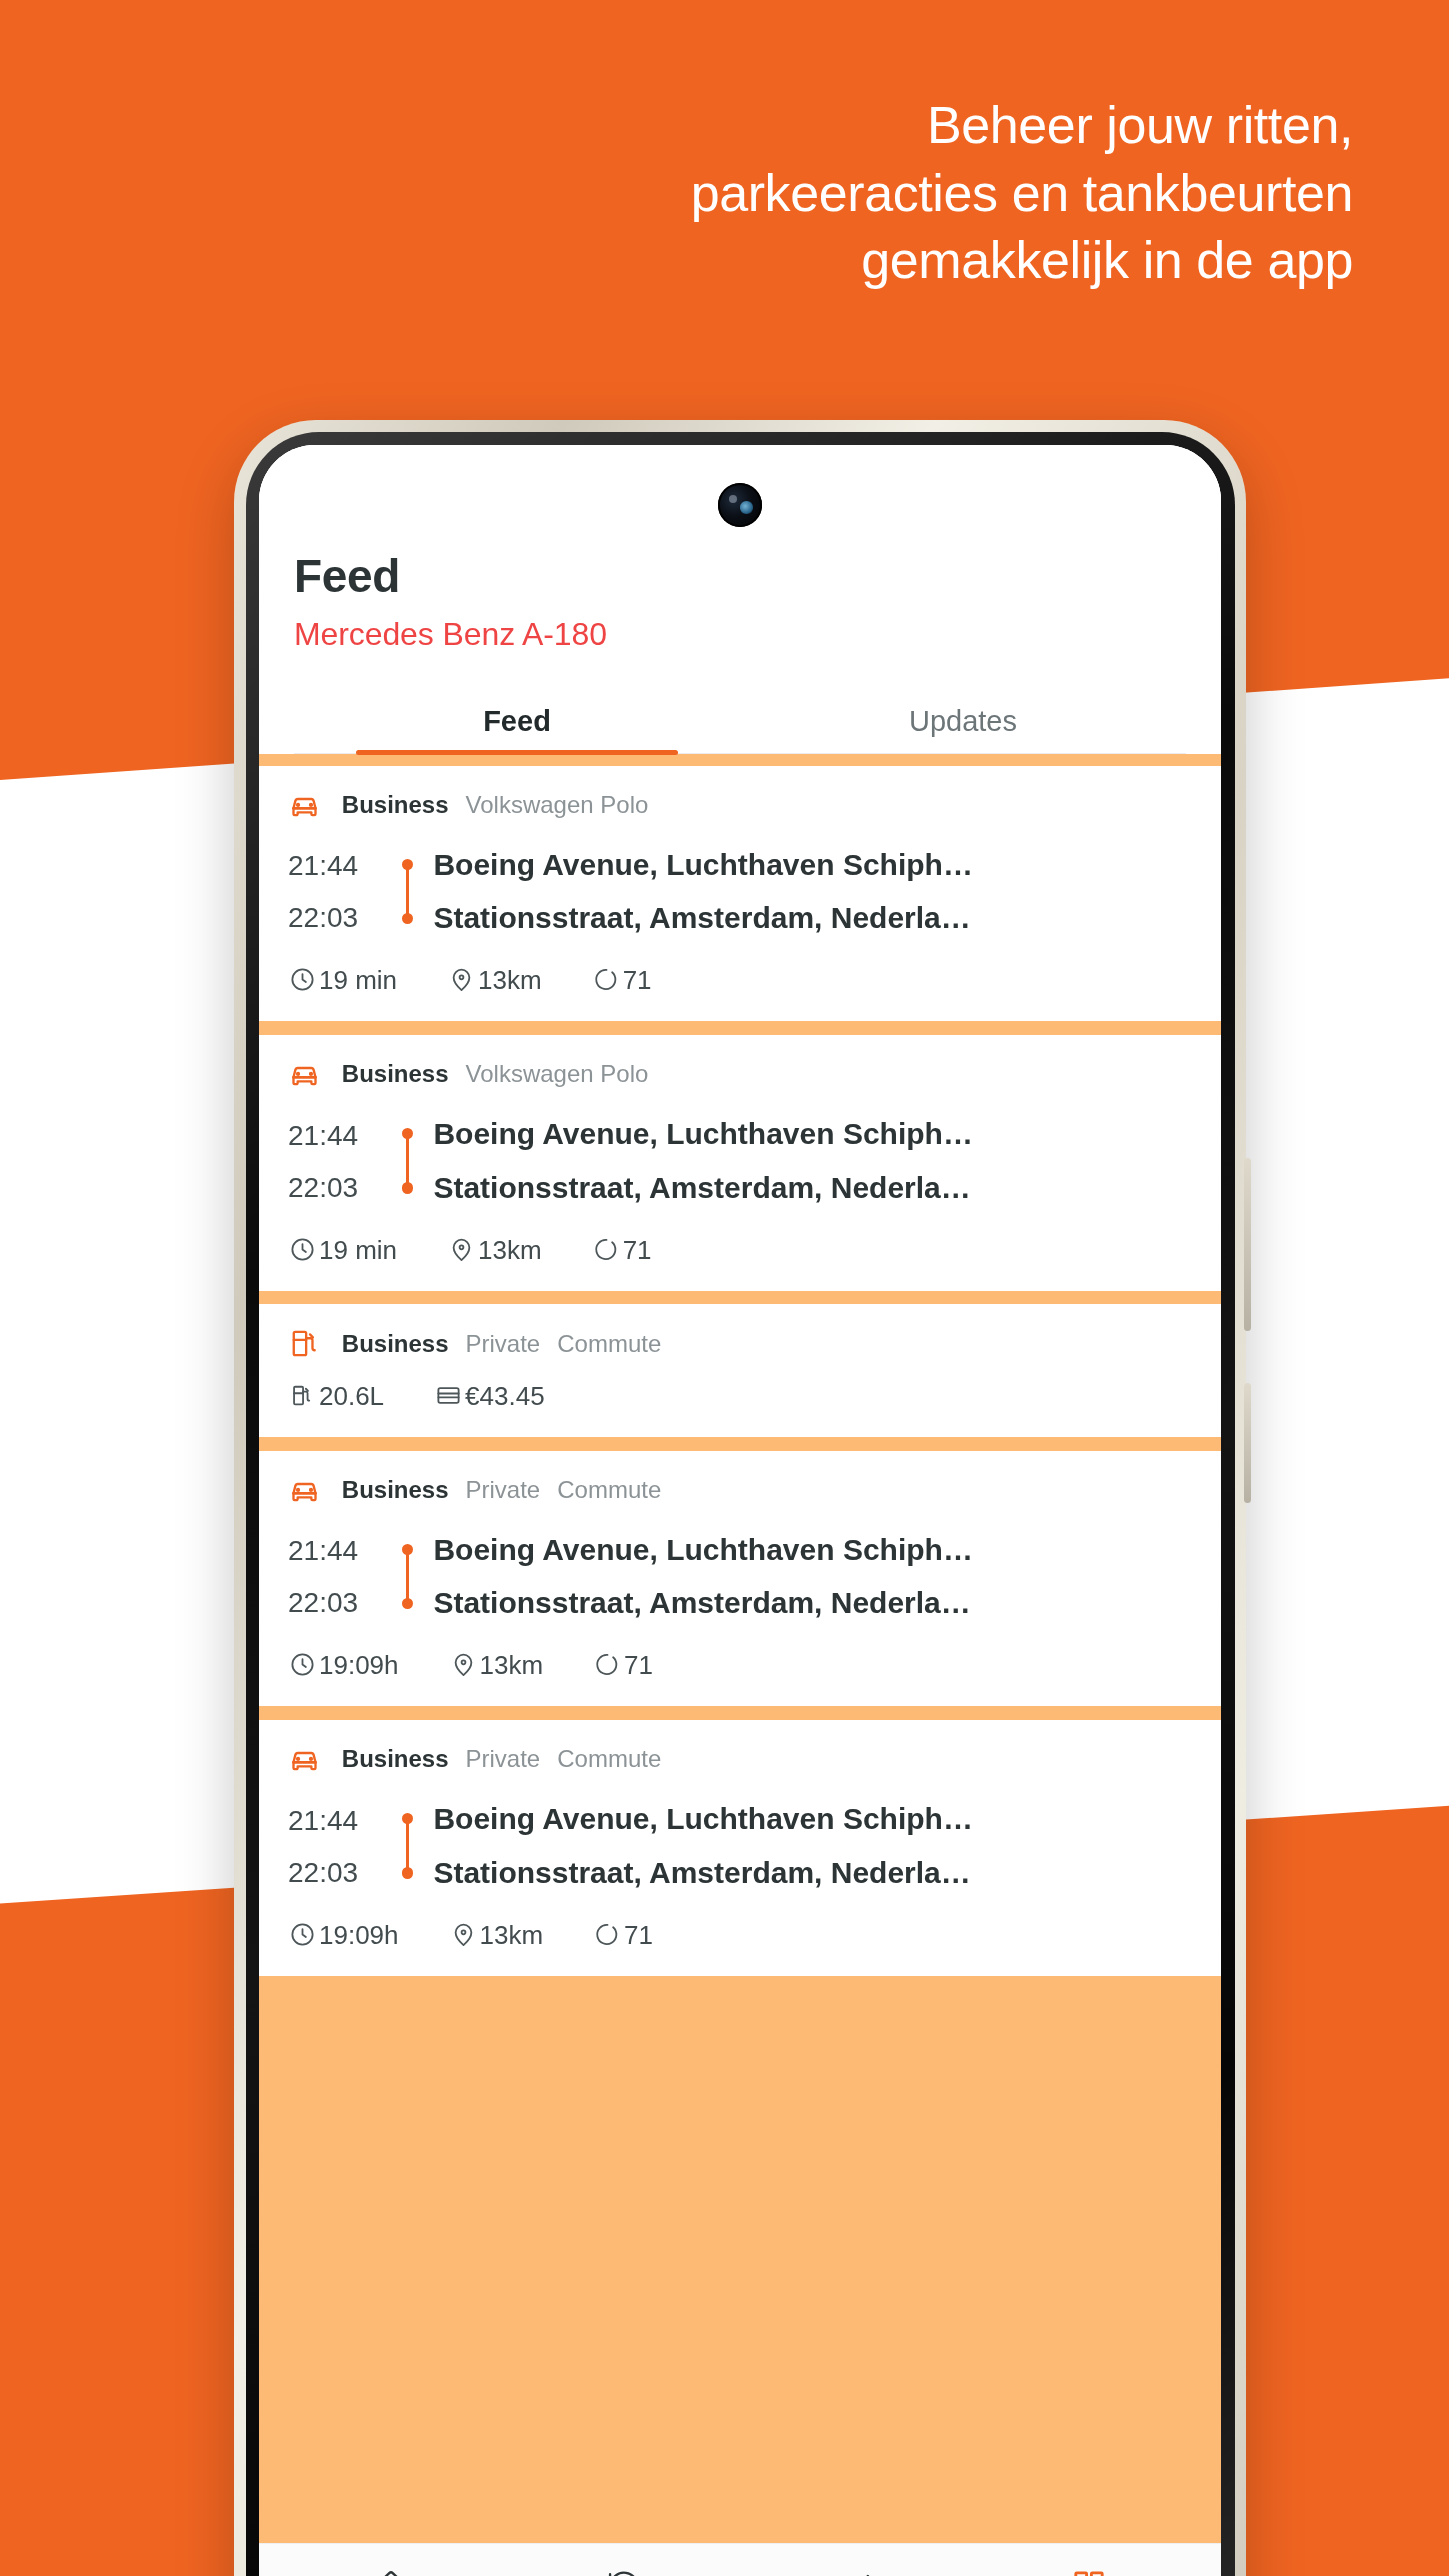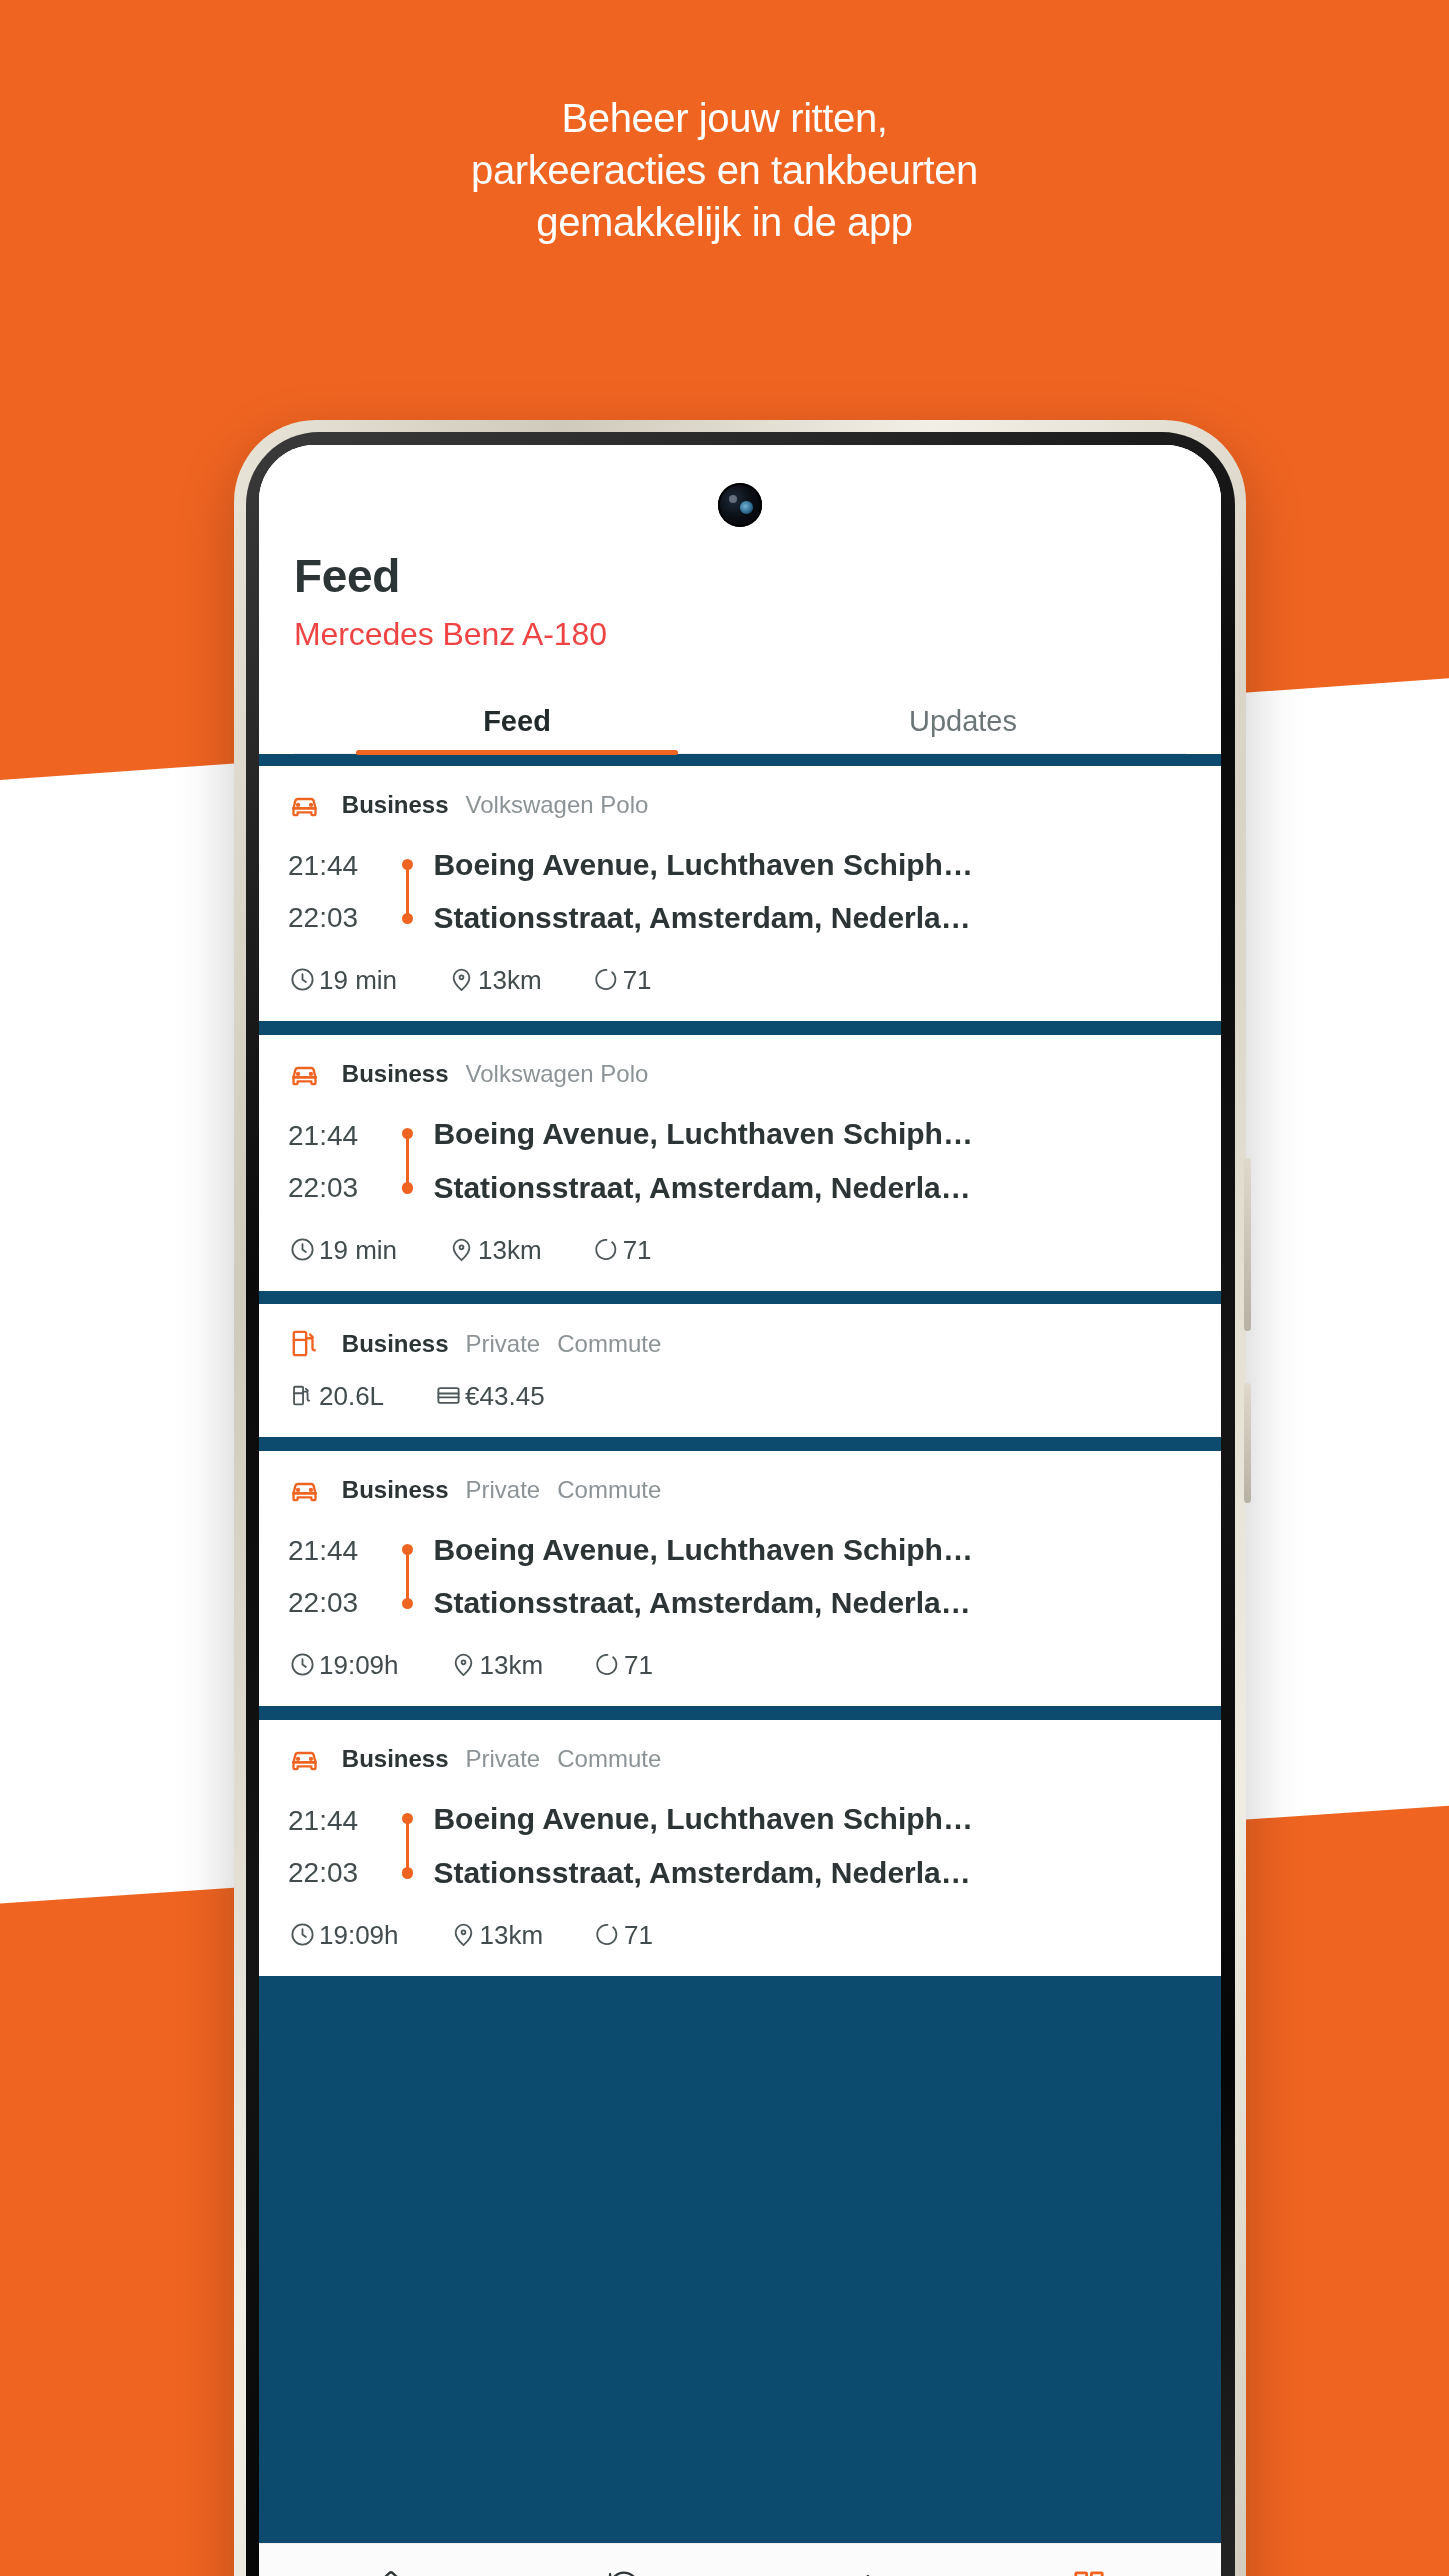--- a/index.html
+++ b/index.html
@@ -34,23 +34,23 @@
     height: 843px;
     background: #ef6421;
     clip-path: polygon(0% 12.5%, 100% 0%, 100% 100%, 0% 100%);
   }
 
   
   .headline {
     position: absolute;
     left: 0; right: 0;
     top: 92px;
-    text-align: center;
+    text-align: right;
     color: #ffffff;
-    font-size: 40px;
+    font-size: 52px;
     line-height: 1.30;
     font-weight: 500;
     letter-spacing: -0.4px;
     padding: 0 96px;
   }
   .headline .hl-line { display: block; }
 
   
   .phone-wrap {
     position: absolute;
@@ -170,21 +170,21 @@
     position: absolute;
     left: 14%; right: 14%;
     bottom: -1.9px;
     height: 4.8px;
     background: #ef6421;
     border-radius: 2.9px;
   }
 
   .feed-list {
     flex: 1 1 auto;
-    background: #0c4a6e;
+    background: #fdba74;
     padding: 11.5px 0 0 0;
     overflow: hidden;
   }
   .card {
     background: #ffffff;
     margin: 0 0 13.4px 0;
     padding: 23px 29px 25px 29px;
   }
   .card-tags {
     display: flex;

